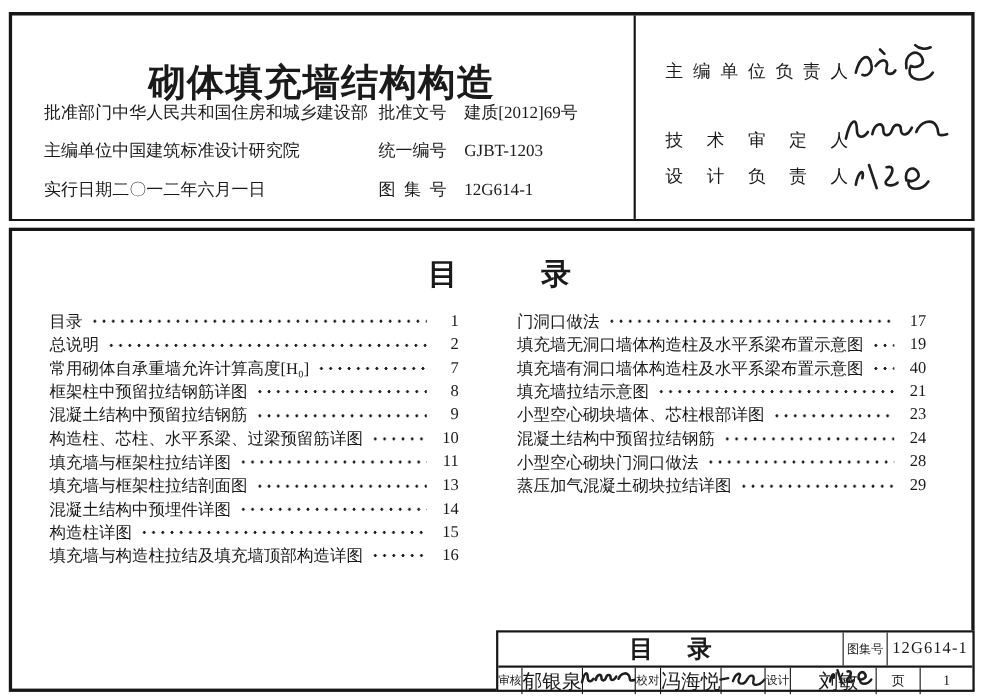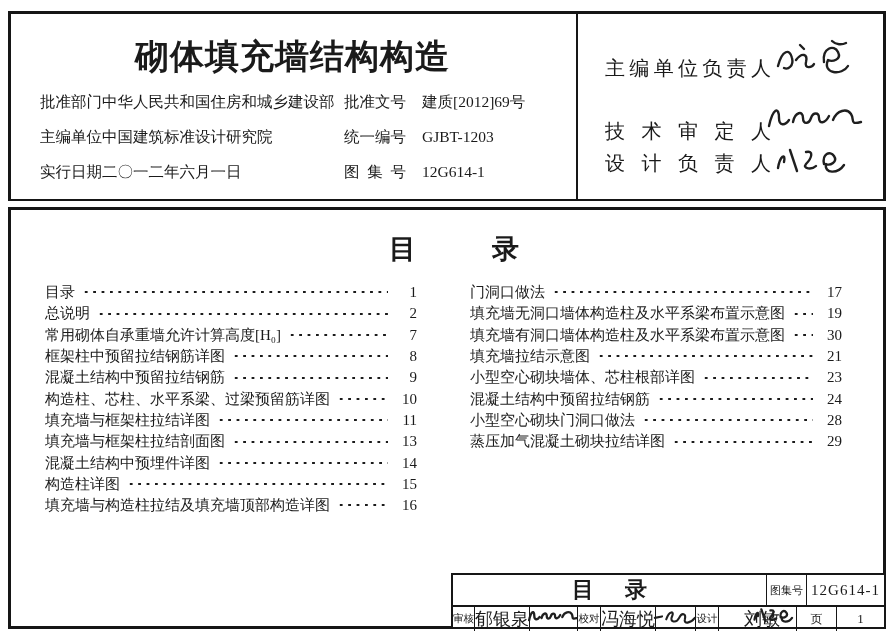--- a/index.html
+++ b/index.html
@@ -7,31 +7,31 @@
     position:relative;width:895px;height:635px;background:#fff;
     font-family:"Liberation Serif","DejaVu Serif",serif;color:#1a1a1a;overflow:hidden;
   }
   
   .header-box{
     position:absolute;left:8px;top:11px;width:878px;height:190px;
     border:3px solid #161616;border-bottom-width:2px;box-sizing:border-box;background:#fff;
   }
   .header-divider{position:absolute;top:0;bottom:0;left:565px;width:2px;background:#161616;}
   .doc-title{
-    position:absolute;left:0;top:20px;width:563px;text-align:center;
+    position:absolute;left:0;top:38px;width:563px;text-align:center;
     font-size:34px;font-weight:bold;letter-spacing:1px;white-space:nowrap;
   }
   .info-table{position:absolute;left:29px;top:78px;width:525px;font-size:15.5px;}
   .info-row{display:flex;align-items:baseline;height:16px;margin-bottom:19px;white-space:nowrap;}
   .lab{display:inline-block;width:62px;text-align:justify;text-align-last:justify;flex:0 0 62px;}
   .val1{flex:0 0 242px;box-sizing:border-box;}
   .val2{padding-left:16px;text-align:right;}
   
   .role{
-    position:absolute;left:594px;width:166px;font-size:20px;
+    position:absolute;left:594px;width:166px;font-size:16px;
     text-align:justify;text-align-last:justify;white-space:nowrap;
   }
   .sig{position:absolute;}
   .sig path{fill:none;stroke:#1f1f1f;stroke-width:2.4;stroke-linecap:round;stroke-linejoin:round;}
   
   .content-box{
     position:absolute;left:8px;top:207px;width:878px;height:422px;
     border:3px solid #161616;box-sizing:border-box;background:#fff;
   }
   .toc-heading{
@@ -208,21 +208,21 @@
 
         <div class="toc-entry">
           <span class="toc-text">填充墙无洞口墙体构造柱及水平系梁布置示意图</span>
           <span class="leader"></span>
           <span class="toc-page">19</span>
         </div>
 
         <div class="toc-entry">
           <span class="toc-text">填充墙有洞口墙体构造柱及水平系梁布置示意图</span>
           <span class="leader"></span>
-          <span class="toc-page">30</span>
+          <span class="toc-page">40</span>
         </div>
 
         <div class="toc-entry">
           <span class="toc-text">填充墙拉结示意图</span>
           <span class="leader"></span>
           <span class="toc-page">21</span>
         </div>
 
 
         <div class="toc-entry">

